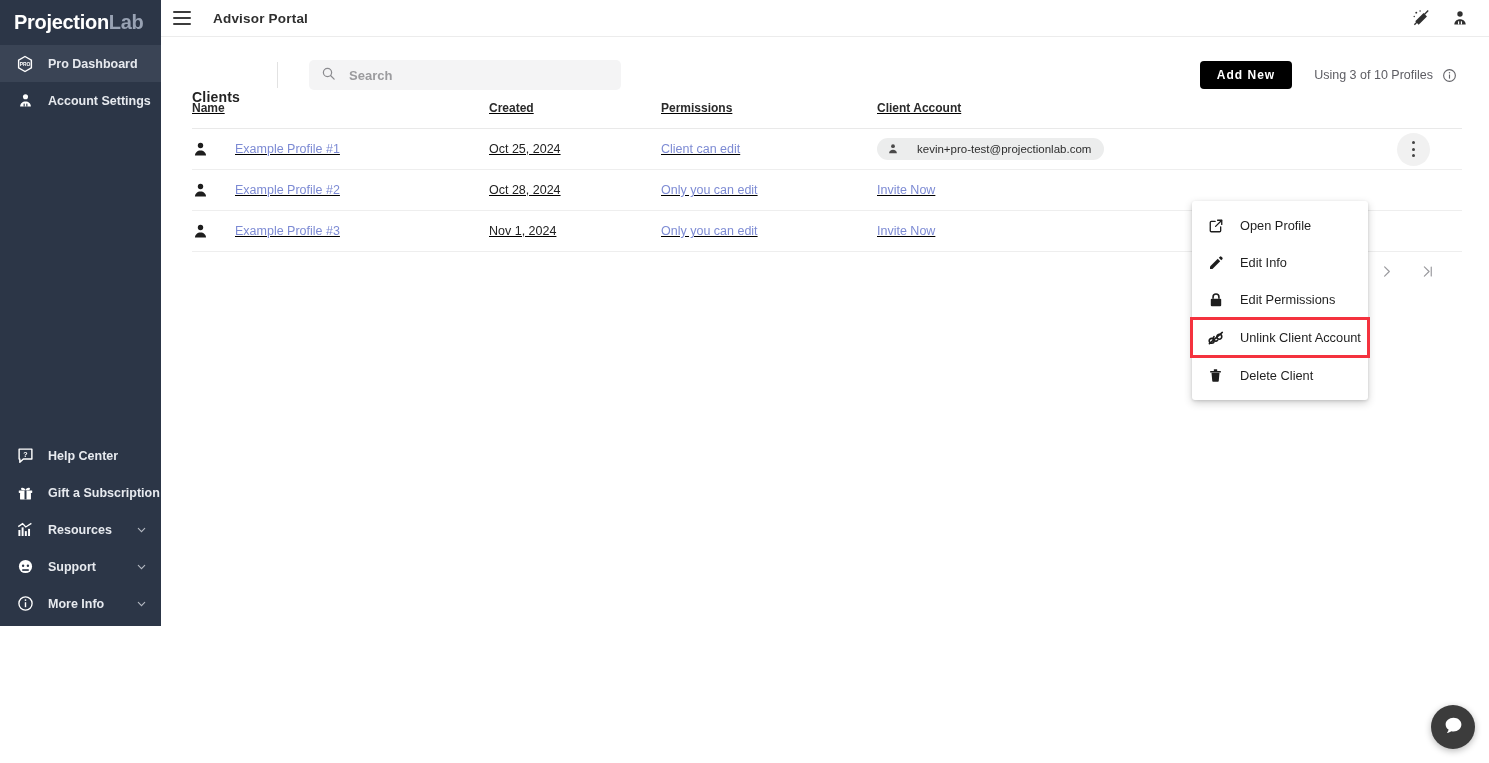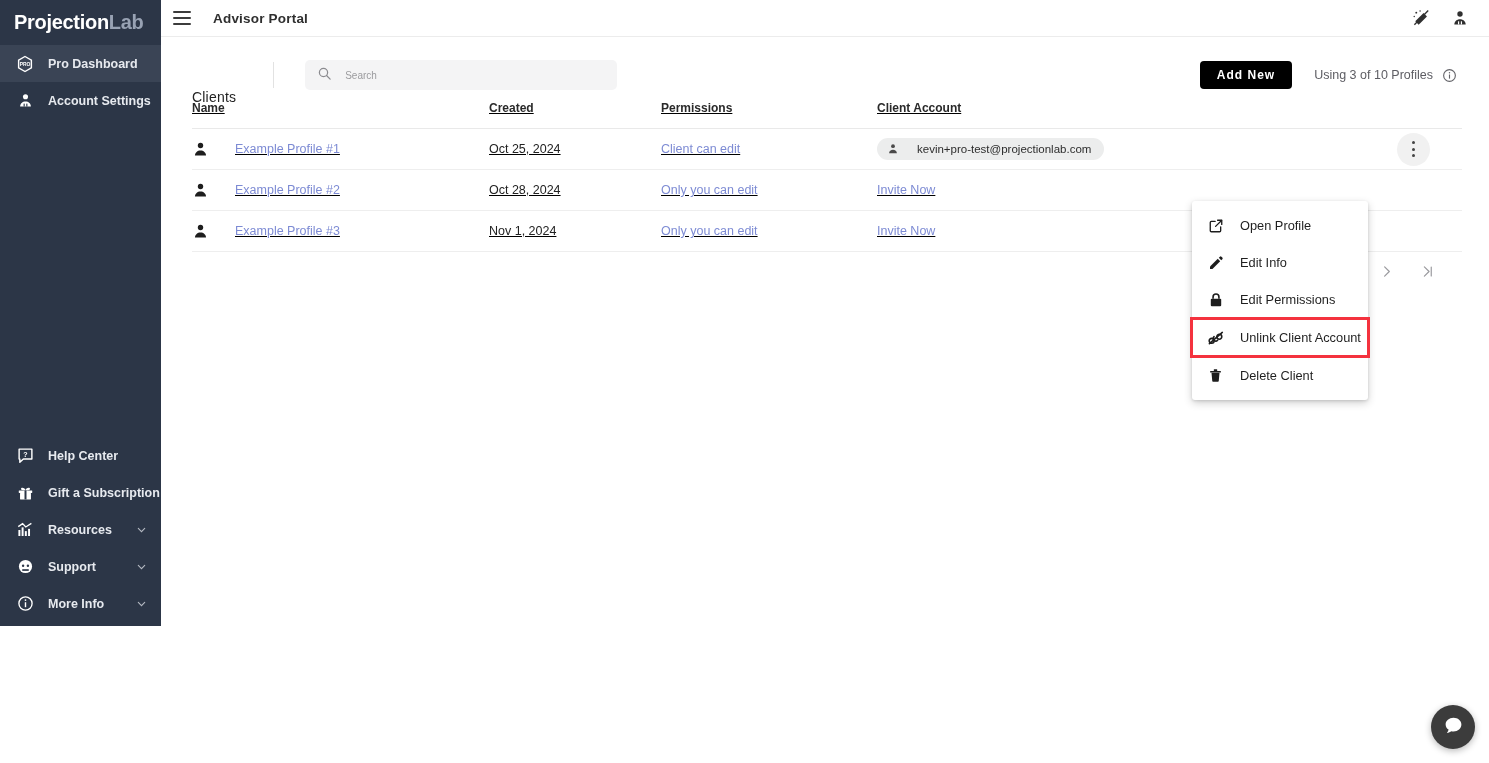--- a/index.html
+++ b/index.html
@@ -91,39 +91,39 @@
   }
   .topbar-icon { cursor: pointer; display: flex; align-items: center; }
 
   
   #toolbar {
     display: flex; align-items: center;
     padding: 18px 0 0 31px;
     height: 58px;
   }
   #clients-label {
-    font-size: 14px; font-weight: normal; color: #232323;
+    font-size: 14px; font-weight: bold; color: #232323;
     letter-spacing: .2px;
     margin-top: 44px;
   }
   #toolbar-divider {
     width: 1px; height: 26px; background: #e2e2e2;
     margin: 0 31px 0 37px;
   }
   #search-box {
     width: 312px; height: 30px;
     background: #f4f4f5; border-radius: 5px;
     display: flex; align-items: center;
     padding: 0 12px;
   }
   #search-box svg { flex: 0 0 15px; margin-right: 11px; }
   #search-input {
     border: 0; outline: 0; background: transparent;
     font-family: "Liberation Sans", sans-serif;
-    font-size: 10px; color: #3a3a3a; width: 100%;
+    font-size: 13px; color: #3a3a3a; width: 100%; font-weight: bold;
   }
   #search-input::placeholder { color: #9b9b9e; }
 
   #toolbar-right {
     margin-left: auto; display: flex; align-items: center;
     padding-right: 32px;
   }
   #add-new-btn {
     background: #000000; color: #ffffff;
     border: 0; border-radius: 4px;

